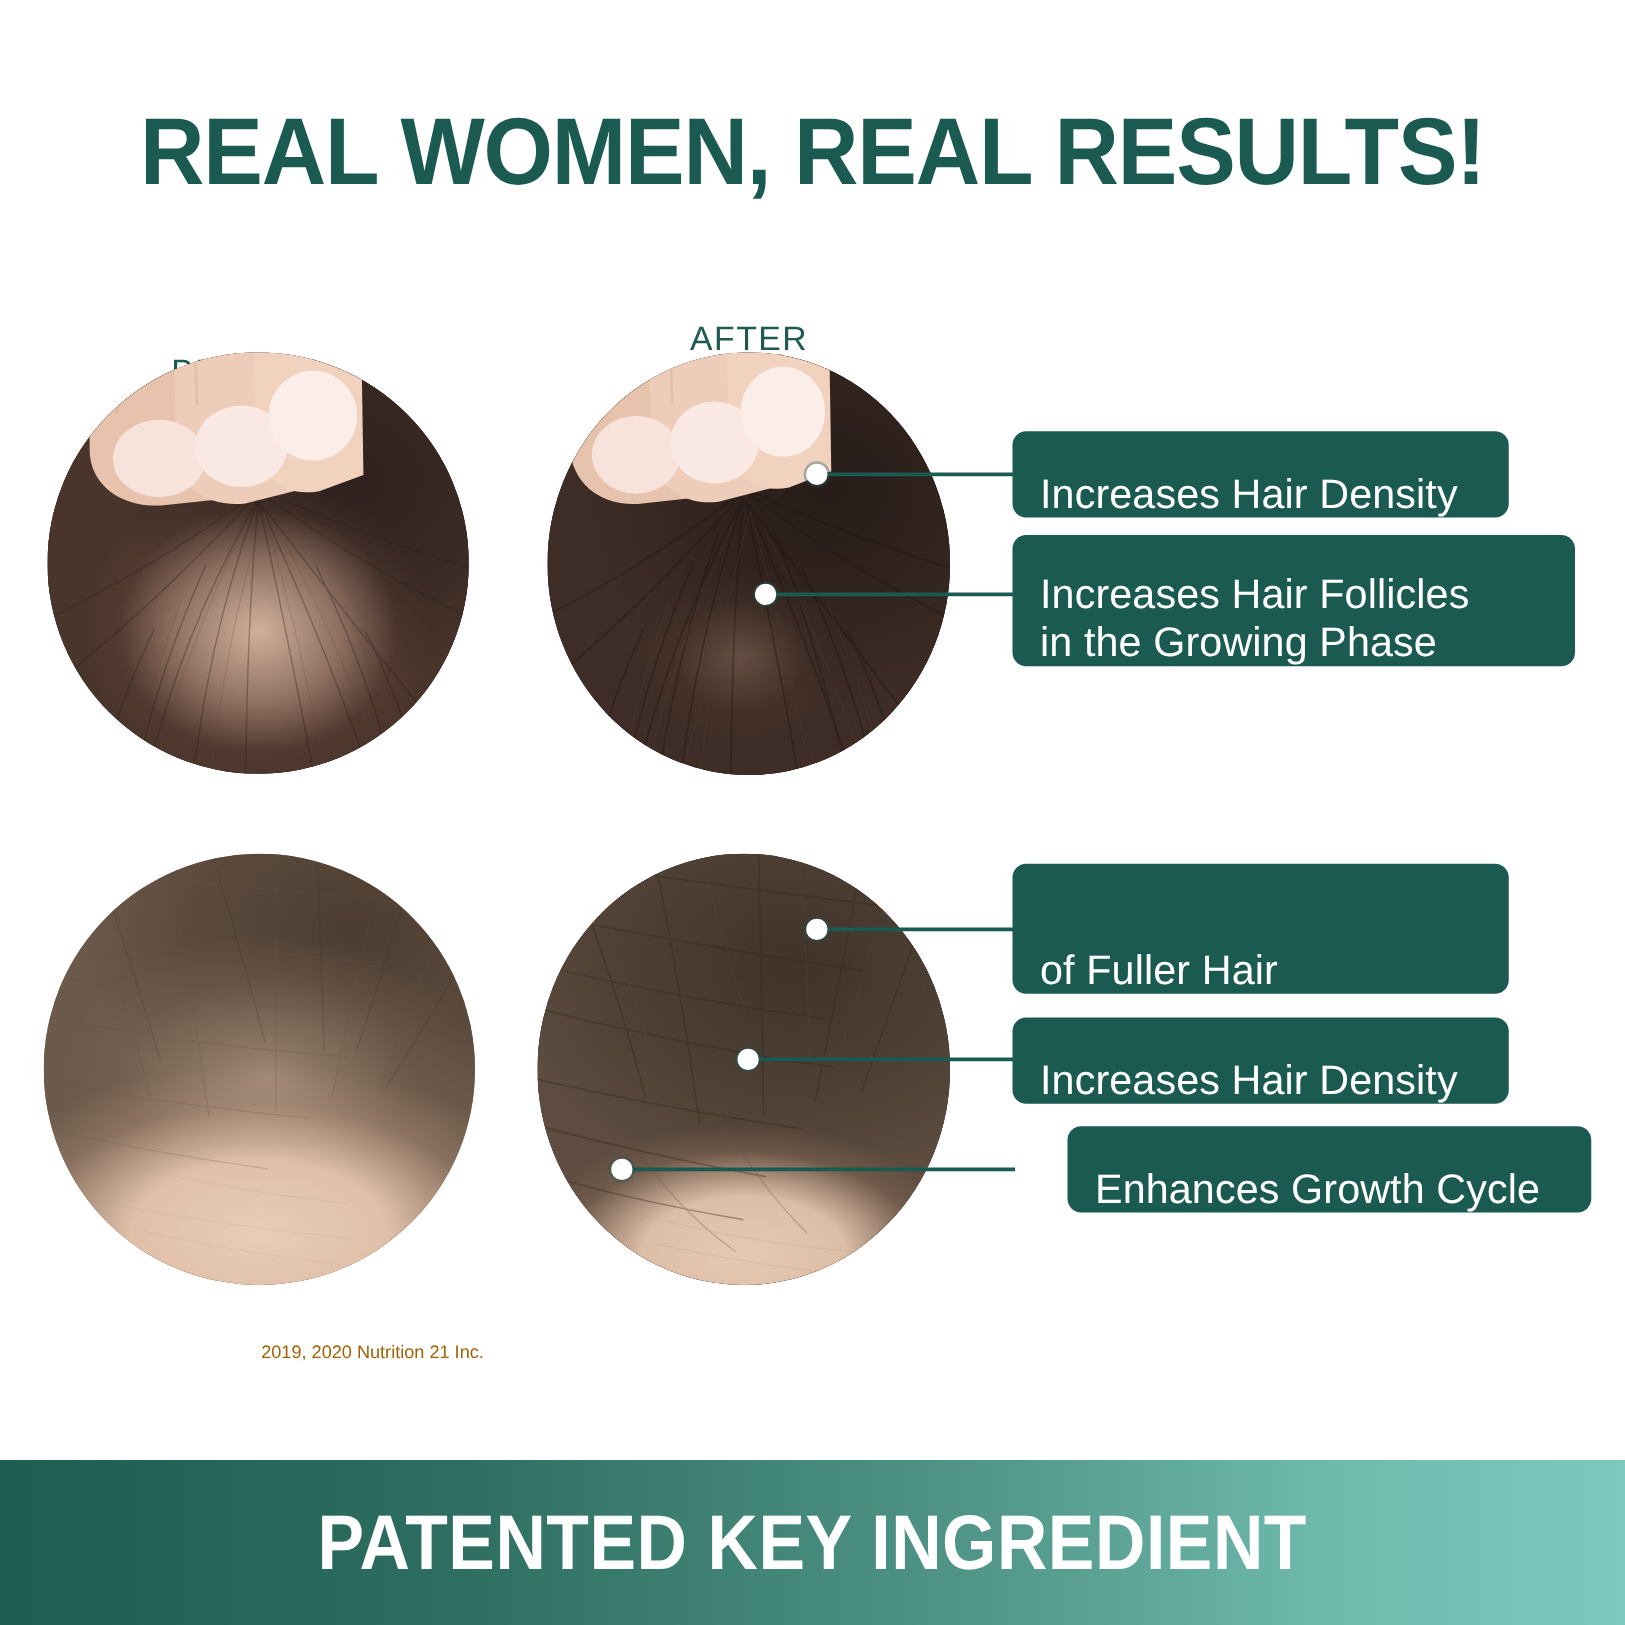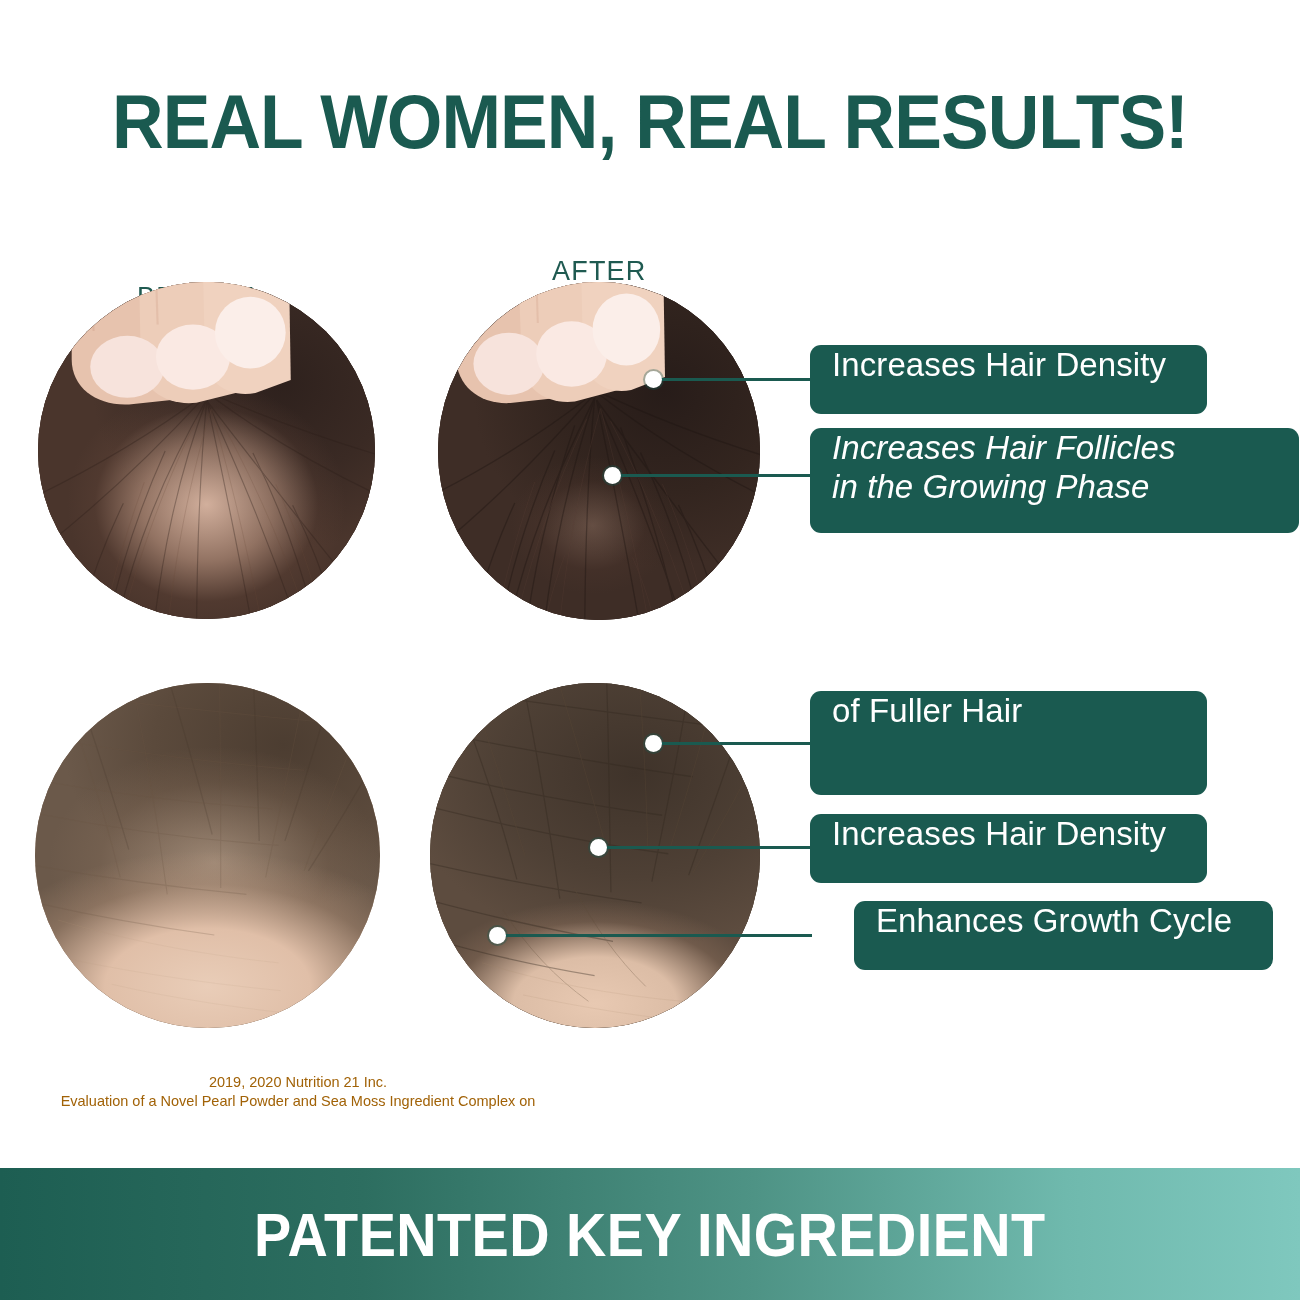--- a/index.html
+++ b/index.html
@@ -94,32 +94,32 @@
   
   .fingers { position:absolute; left:0; top:0; width:100%; height:46%; }
 
   
   .callout {
     position:absolute;
     background:#1a5a50;
     border-radius:11px;
     color:#ffffff;
     display:flex;
-    align-items:flex-start;
+    align-items:flex-end;
     padding:0 20px 0 22px;
     font-size:33px;
     line-height:39px;
     letter-spacing:0.1px;
     font-weight:normal;
   }
   .callout .txt { display:block; }
   .callout .txt span { display:block; white-space:nowrap; }
 
   #callout-1 { left:810px; top:345px; width:397px; height:69px; }
-  #callout-2 { left:810px; top:428px; width:489px; height:105px;font-style:italic; }
+  #callout-2 { left:810px; top:428px; width:450px; height:105px; }
   #callout-3 { left:810px; top:691px; width:397px; height:104px; }
   #callout-4 { left:810px; top:814px; width:397px; height:69px; }
   #callout-5 { left:810px; top:901px; width:419px; height:69px;margin-left:44px; }
 
   
   .leader { position:absolute; height:3px; background:#1a5a50; }
   .dot {
     position:absolute;
     width:17px; height:17px;
     border-radius:50%;
@@ -374,18 +374,17 @@
 </div>
 
 <div class="callout" id="callout-5">
   <span class="txt">
     <span>Enhances Growth Cycle</span>
   </span>
 </div>
 
 <div class="citation">
   <span>2019, 2020 Nutrition 21 Inc.</span>
-  <span>Evaluation of a Novel Pearl Powder and Sea Moss Ingredient Complex on</span>
 </div>
 
 <div class="banner">
   <div class="banner-text">PATENTED KEY INGREDIENT</div>
 </div>
 
 </body></html>

